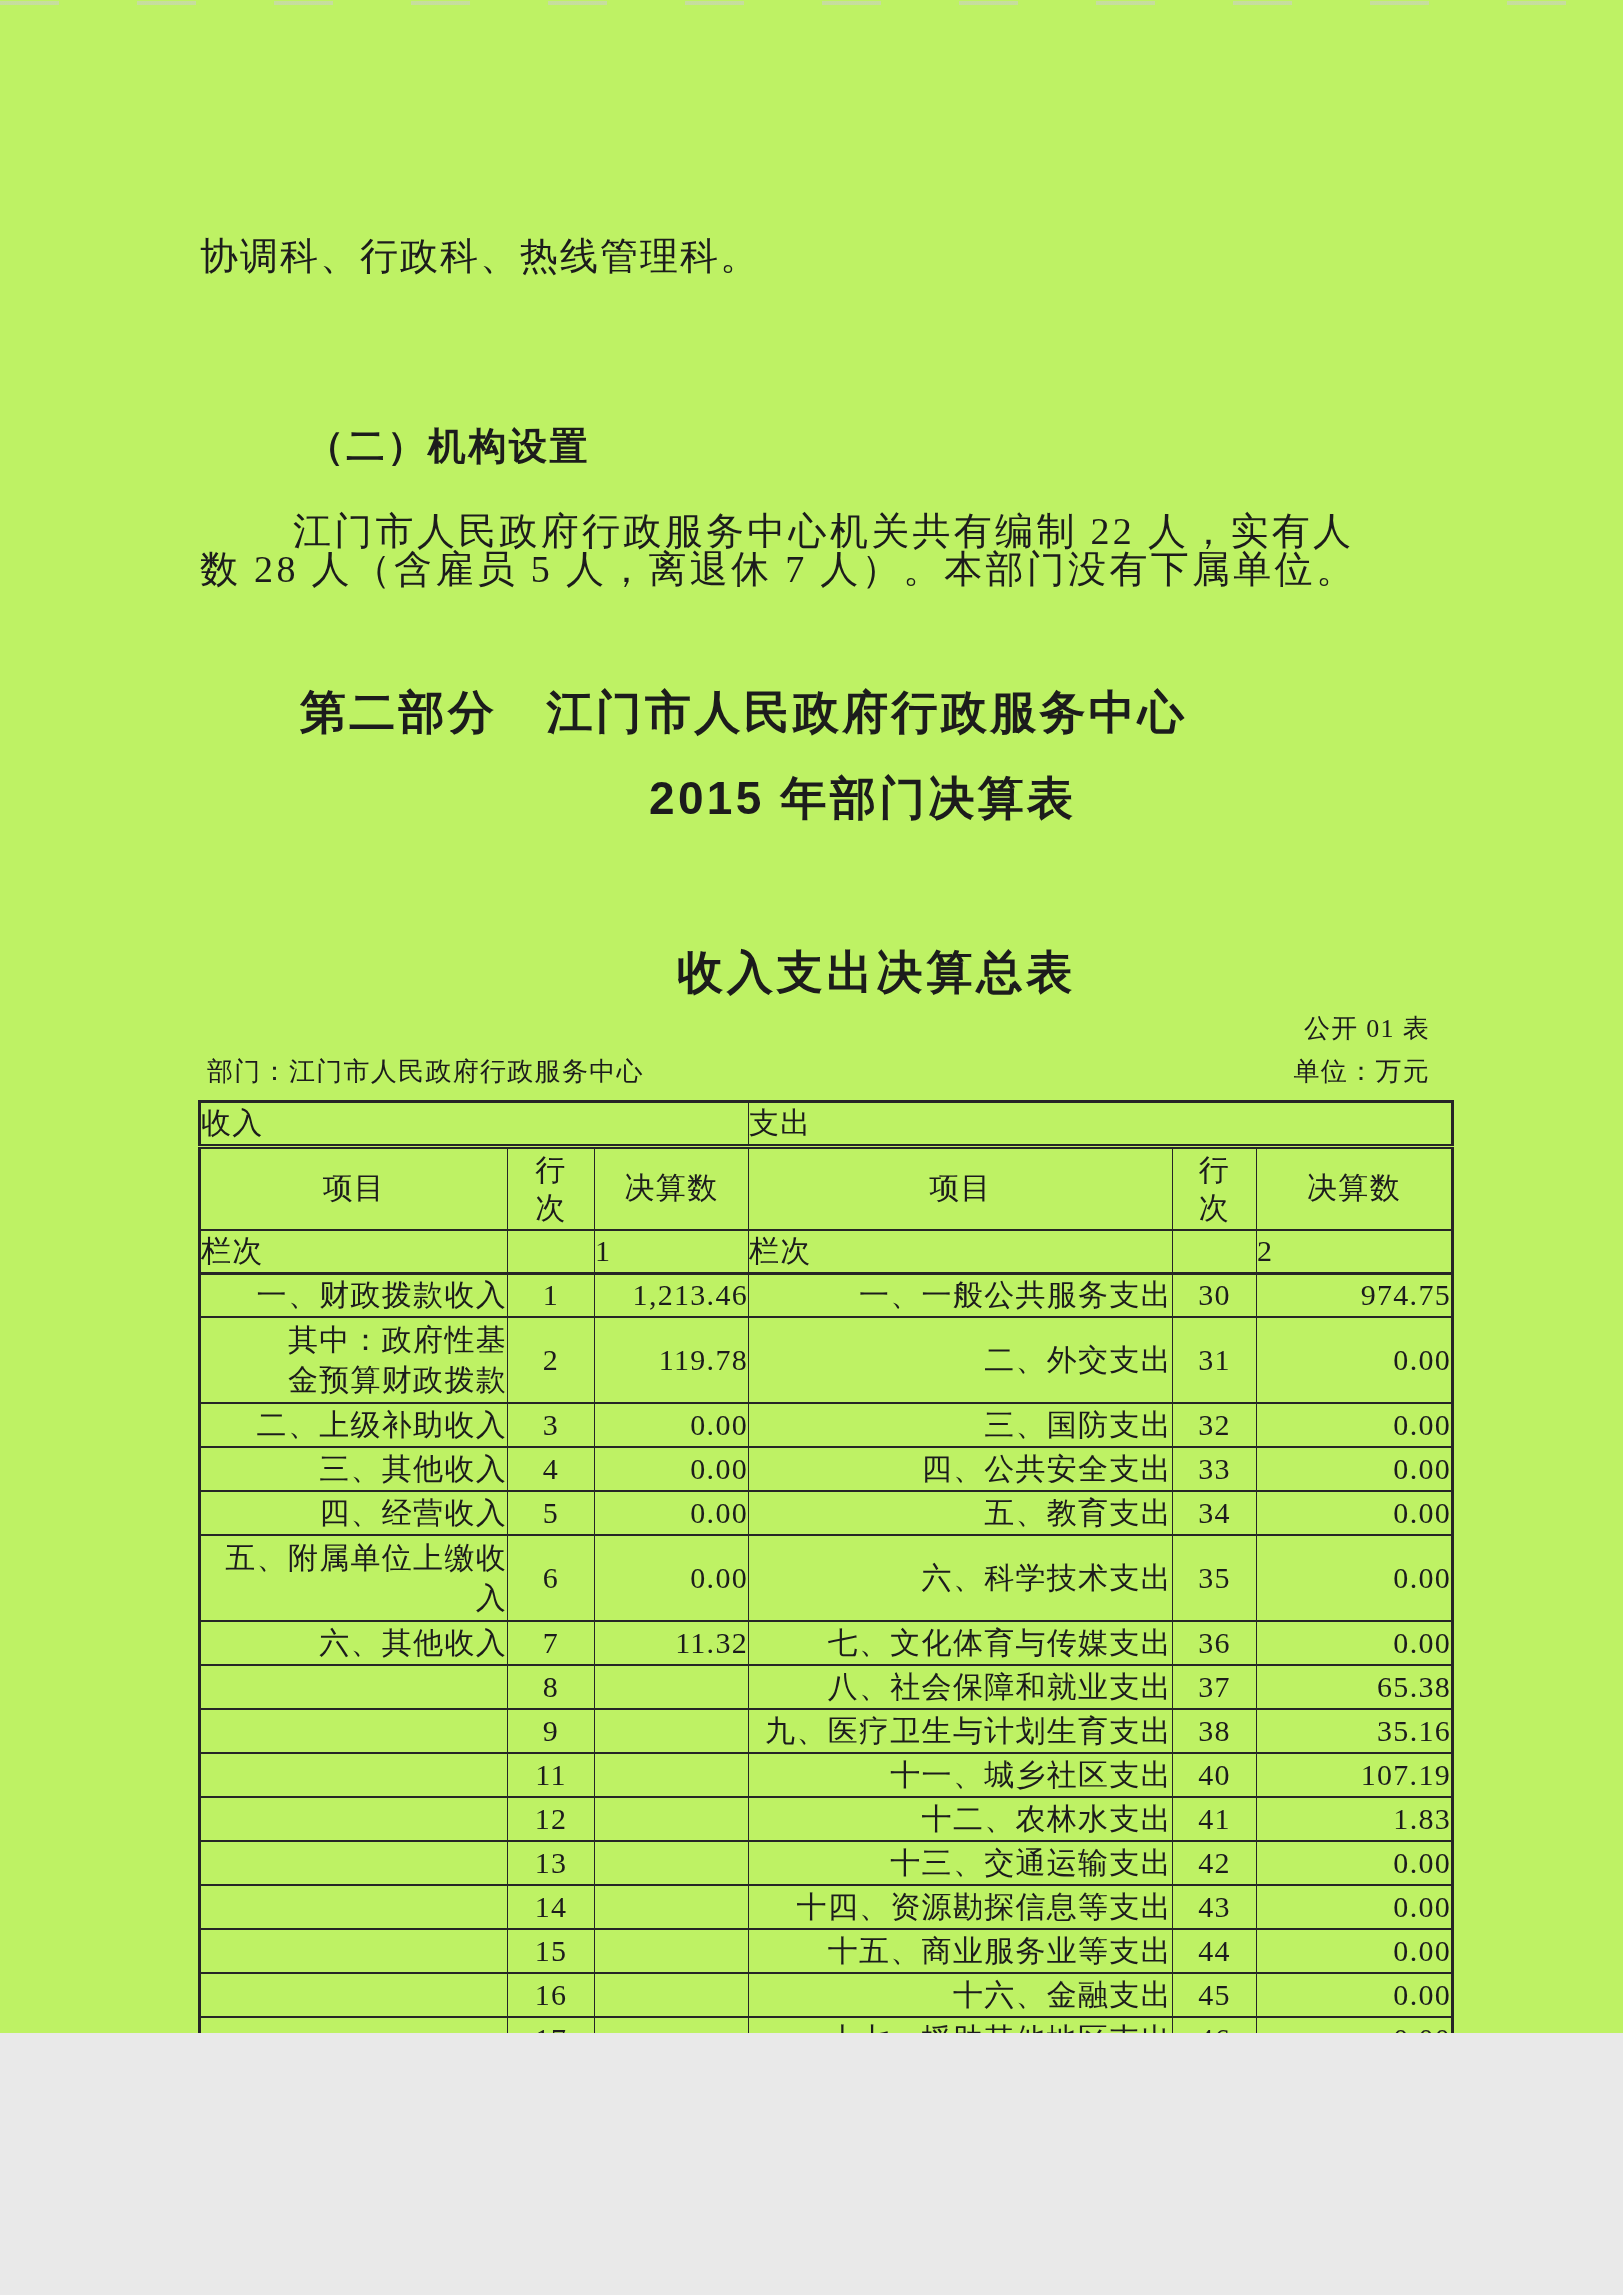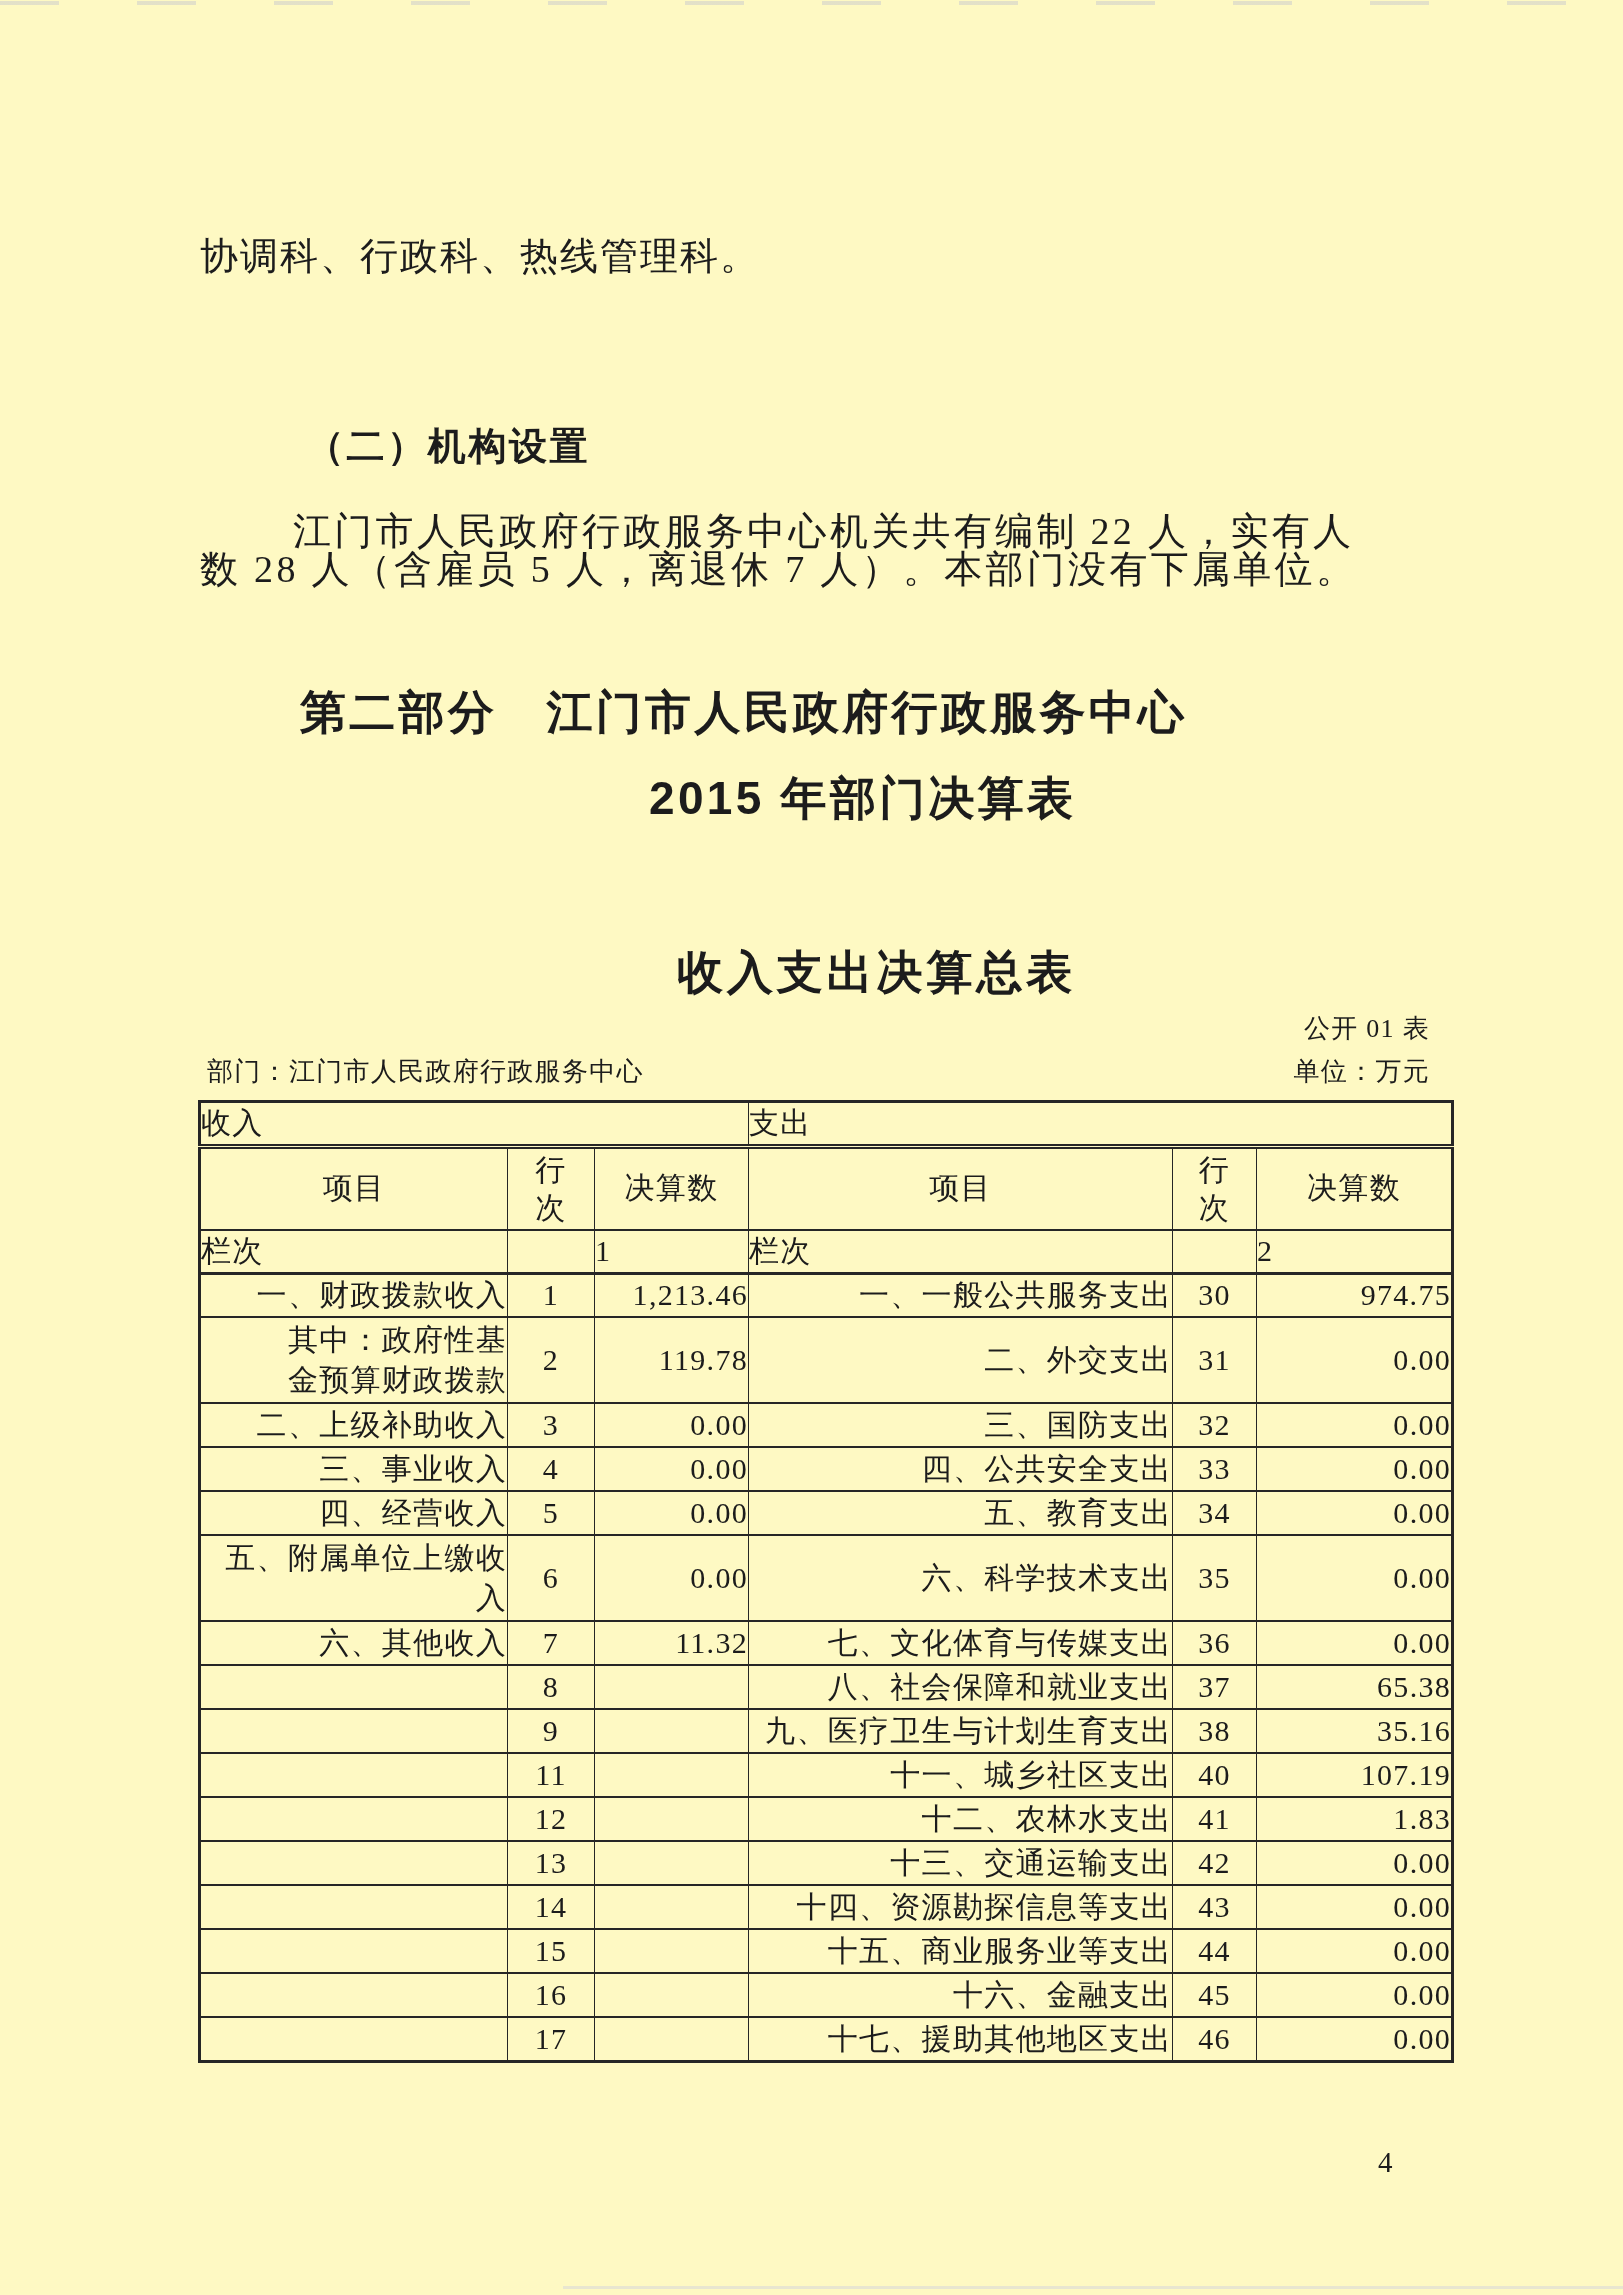--- a/index.html
+++ b/index.html
@@ -1,17 +1,17 @@
 <!DOCTYPE html>
 <html style="font-size:10.5px"><head>
 <meta charset="utf-8">
 <style>
   html,body{margin:0;padding:0;background:#e9e9e9;}
   .page{
-    position:relative;width:1623px;height:2295px;background:#fef9c3;
+    position:relative;width:1623px;height:2033px;background:#bef264;
     overflow:hidden;color:#1c1c1c;
     font-family:"Liberation Serif","DejaVu Serif",serif;
   }
   .abs{position:absolute;white-space:nowrap;line-height:1;}
   .hei{font-family:"Liberation Sans","DejaVu Sans",sans-serif;font-weight:700;}
   .songbold{font-weight:700;}
 
   .intro-line{left:200px;top:237px;font-size:38px;letter-spacing:2px;}
   .section-heading{left:306px;top:391px;font-size:38px;letter-spacing:2.6px;margin-top:36px;}
   .para-l1{left:293px;top:469px;font-size:38px;letter-spacing:3.3px;margin-top:43px;}
@@ -130,21 +130,21 @@
     </tr>
         <tr class="r">
       <td class="c-item">二、上级补助收入</td>
       <td class="c-no">3</td>
       <td class="c-val">0.00</td>
       <td class="c-item">三、国防支出</td>
       <td class="c-no">32</td>
       <td class="c-val">0.00</td>
     </tr>
         <tr class="r">
-      <td class="c-item">三、事业收入</td>
+      <td class="c-item">三、其他收入</td>
       <td class="c-no">4</td>
       <td class="c-val">0.00</td>
       <td class="c-item">四、公共安全支出</td>
       <td class="c-no">33</td>
       <td class="c-val">0.00</td>
     </tr>
         <tr class="r">
       <td class="c-item">四、经营收入</td>
       <td class="c-no">5</td>
       <td class="c-val">0.00</td>

